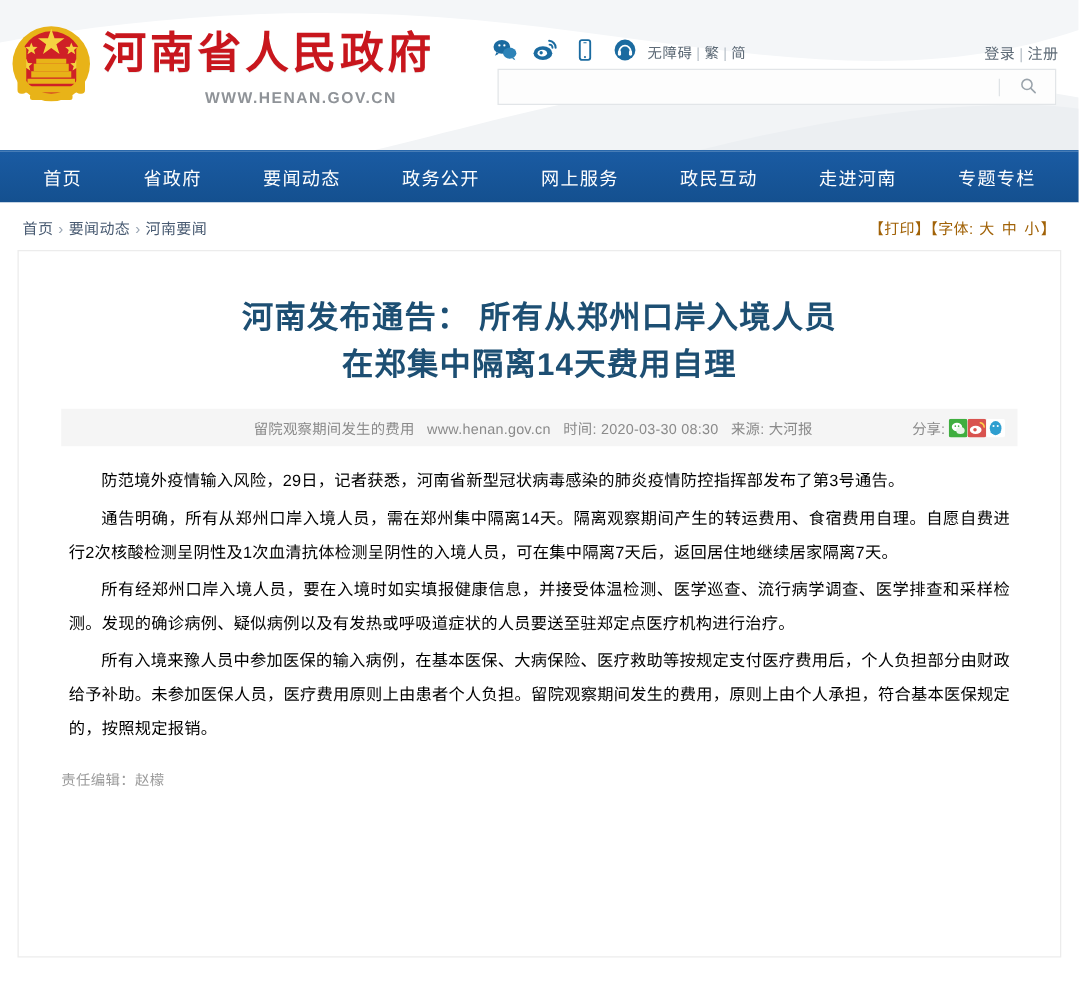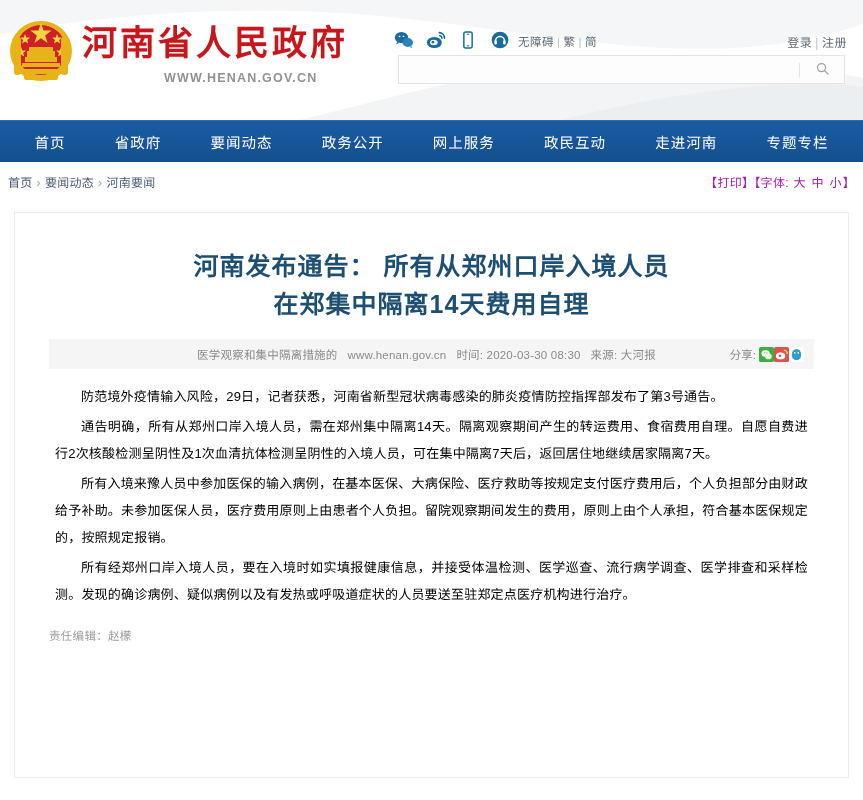--- a/index.html
+++ b/index.html
@@ -95,32 +95,32 @@
   .nav-item {
     color: #ffffff; font-size: 14.5px; letter-spacing: 1px;
     cursor: pointer; padding: 4px 6px; white-space: nowrap;
   }
 
   
   .crumb-bar {
     width: 863px; height: 38px;
     background: #ffffff;
     display: flex; align-items: center;
-    padding: 0 8px;
+    padding: 0 18px;
   }
   .crumb { font-size: 12px; color: #4a5c73; letter-spacing: .3px; }
   .crumb .sep { color: #9aa6b4; margin: 0 4px; }
   .crumb-tools {
-    margin-left: auto; font-size: 12px; color: #a21caf; letter-spacing: .3px;
+    margin-left: auto; font-size: 12px; color: #a16207; letter-spacing: .3px;
   }
   .crumb-tools .fs { margin: 0 1px; cursor: pointer; }
 
   
   .article-card {
-    margin: 12px 14px;
+    margin: 0 14px;
     width: 835px;
     height: 566px;
     background: #ffffff;
     border: 1px solid #ececec;
     padding: 26px 34px 0 34px;
   }
   .article-title {
     text-align: center;
     color: #1d4f73;
     font-size: 25px;
@@ -291,21 +291,21 @@
 
 <main class="article-card">
 
   <h1 class="article-title">
     <span class="ln">河南发布通告： 所有从郑州口岸入境人员</span>
     <span class="ln">在郑集中隔离14天费用自理</span>
   </h1>
 
   <div class="meta-bar">
     <div class="meta-text">
-      <span class="seg">医学观察和集中隔离措施的</span><span class="seg">www.henan.gov.cn</span><span class="seg">时间: 2020-03-30 08:30</span><span class="seg">来源: 大河报</span>
+      <span class="seg">留院观察期间发生的费用</span><span class="seg">www.henan.gov.cn</span><span class="seg">时间: 2020-03-30 08:30</span><span class="seg">来源: 大河报</span>
     </div>
     <div class="share-group">
       <span class="share-label">分享:</span>
       <span class="share-ico">
         <svg width="15" height="15" viewBox="0 0 16 16">
             <rect width="16" height="16" rx="2" fill="#3fae3f"></rect>
             <ellipse cx="7" cy="7" rx="4.4" ry="3.6" fill="#fff"></ellipse>
             <ellipse cx="10" cy="10" rx="3.6" ry="3" fill="#e8f5e8"></ellipse>
             <circle cx="5.6" cy="6.3" r=".7" fill="#3fae3f"></circle>
             <circle cx="8.4" cy="6.3" r=".7" fill="#3fae3f"></circle>
@@ -327,18 +327,18 @@
             <circle cx="9.8" cy="6.2" r=".9" fill="#fff"></circle>
             <path d="M4 11 q4 3 8 0" stroke="#2f9fd0" stroke-width="1.6" fill="none"></path>
           </svg>
       </span>
     </div>
   </div>
 
   <div class="article-body">
     <p>防范境外疫情输入风险，29日，记者获悉，河南省新型冠状病毒感染的肺炎疫情防控指挥部发布了第3号通告。</p>
     <p>通告明确，所有从郑州口岸入境人员，需在郑州集中隔离14天。隔离观察期间产生的转运费用、食宿费用自理。自愿自费进行2次核酸检测呈阴性及1次血清抗体检测呈阴性的入境人员，可在集中隔离7天后，返回居住地继续居家隔离7天。</p>
+    <p>所有经郑州口岸入境人员，要在入境时如实填报健康信息，并接受体温检测、医学巡查、流行病学调查、医学排查和采样检测。发现的确诊病例、疑似病例以及有发热或呼吸道症状的人员要送至驻郑定点医疗机构进行治疗。</p>
     <p>所有入境来豫人员中参加医保的输入病例，在基本医保、大病保险、医疗救助等按规定支付医疗费用后，个人负担部分由财政给予补助。未参加医保人员，医疗费用原则上由患者个人负担。留院观察期间发生的费用，原则上由个人承担，符合基本医保规定的，按照规定报销。</p>
-    <p>所有经郑州口岸入境人员，要在入境时如实填报健康信息，并接受体温检测、医学巡查、流行病学调查、医学排查和采样检测。发现的确诊病例、疑似病例以及有发热或呼吸道症状的人员要送至驻郑定点医疗机构进行治疗。</p>
   </div>
 
   <div class="editor-line">责任编辑：赵檬</div>
 </main>
 
 </body></html>

